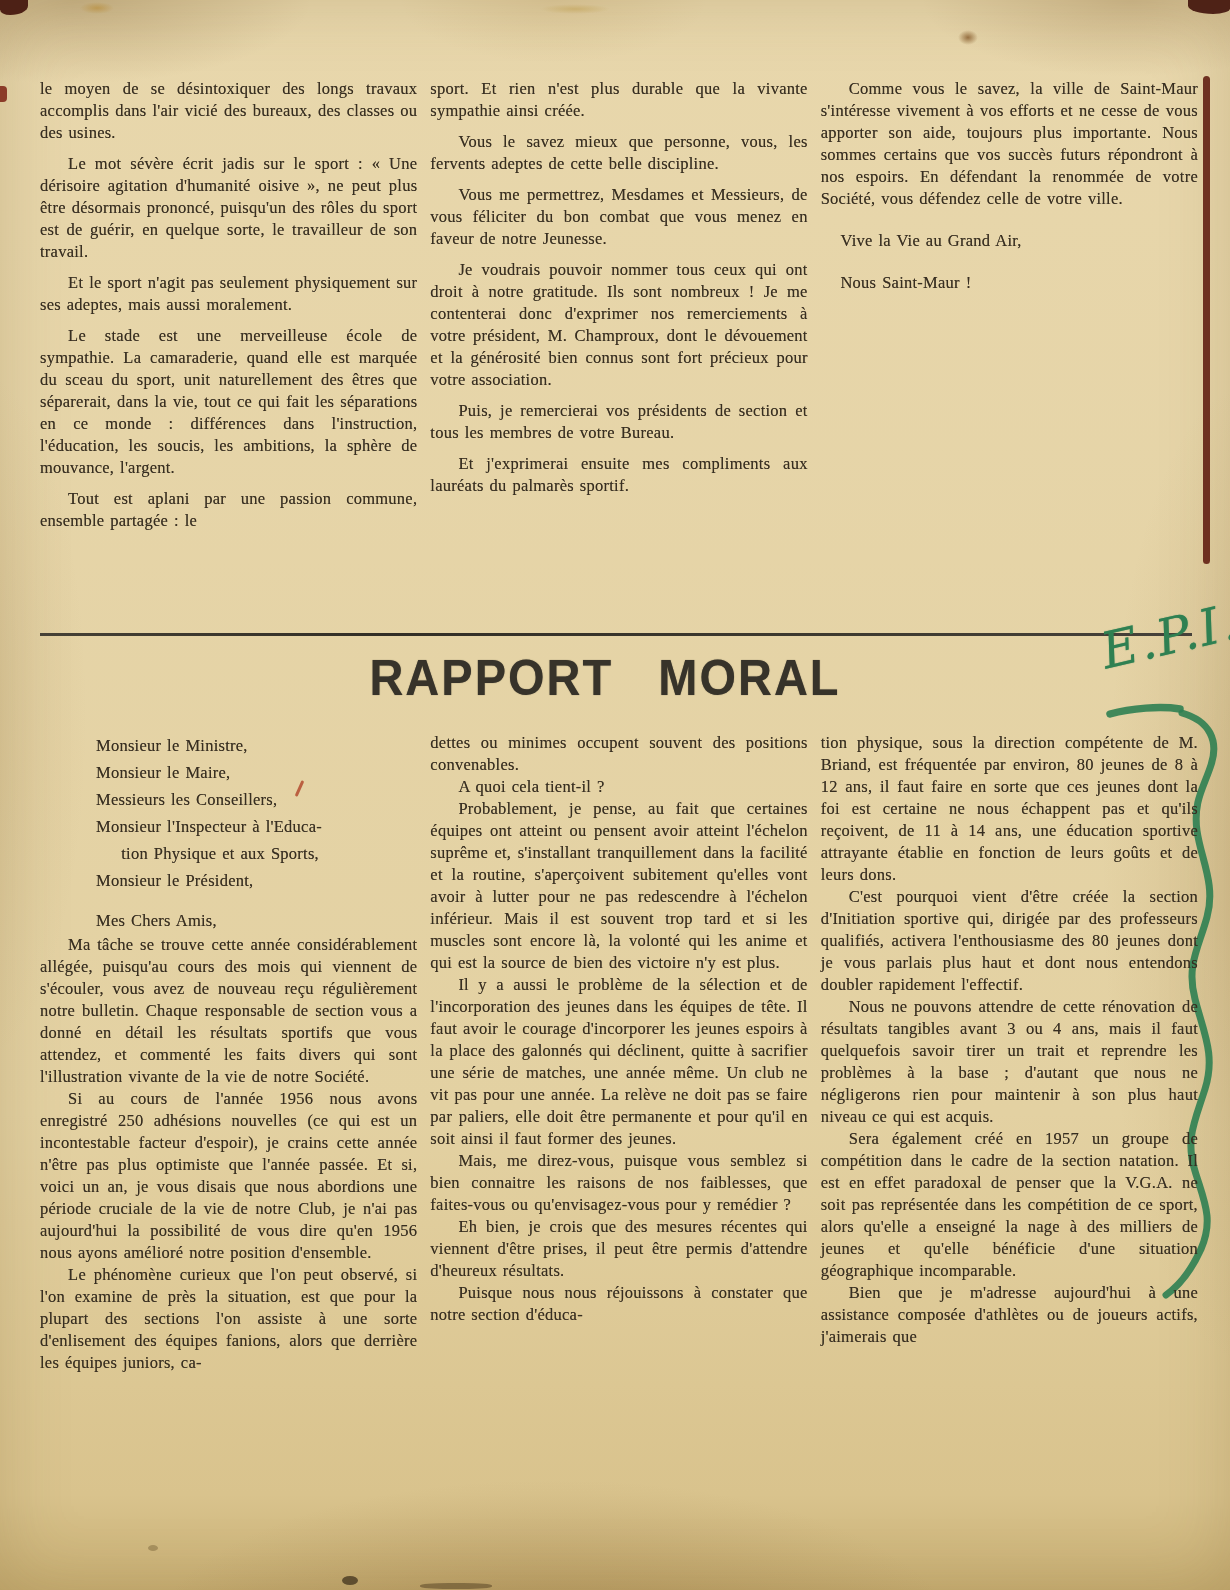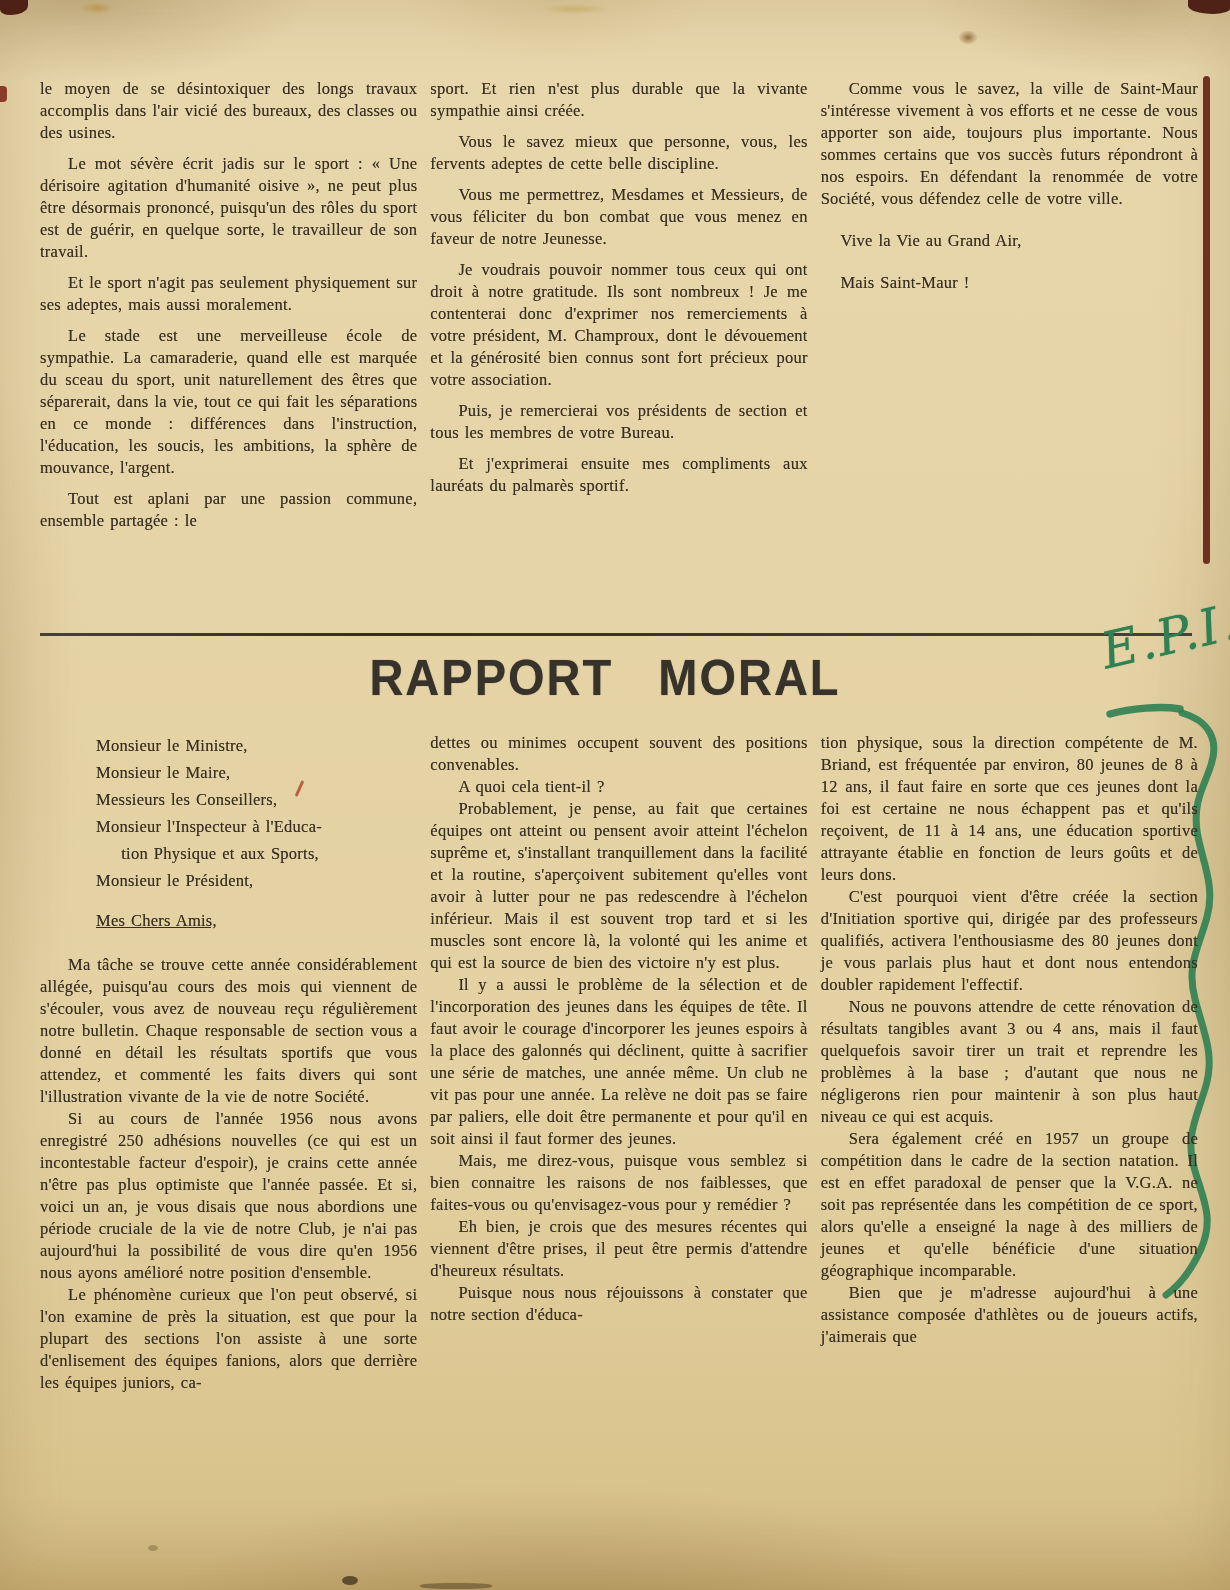--- a/index.html
+++ b/index.html
@@ -22,23 +22,23 @@
   .columns .col{flex:1 1 0;color:#372e21;font-size:16.5px;line-height:22px;
      text-align:justify;letter-spacing:.25px;word-spacing:1.5px;
      text-shadow:0 0 .5px rgba(52,42,28,.55);}
   .columns.top{top:78px;}
   .columns.bottom{top:732px;}
   .col p{margin:0 0 9px;text-indent:1.7em;}
   .columns.bottom .col p{margin:0;}
   .col p.flush{text-indent:0;}
   .columns.top .col:nth-child(3) p:nth-last-child(2),
   .columns.top .col:nth-child(3) p:last-child{margin-top:20px;text-indent:1.2em;}
-  .salutations{padding-left:56px;margin-bottom:20px;}
+  .salutations{padding-left:56px;margin-bottom:0;}
   .salut-line{line-height:27px;white-space:pre-wrap;text-align:left;}
-  .salut-line:last-child{margin-top:13px;text-decoration:underline;}
+  .salut-line:last-child{margin-top:13px;}
   
   .rule{position:absolute;top:633px;left:40px;right:38px;height:3px;border:0;
         background:linear-gradient(90deg,#464136,#322e26 30%,#3e3a30 70%,#46413a);margin:0;}
   .headline{position:absolute;top:650px;left:100px;width:1010px;margin:0;
      text-align:center;font-family:"Liberation Sans","DejaVu Sans",sans-serif;
      font-weight:700;font-size:47px;letter-spacing:2px;word-spacing:30px;
      color:#37332a;transform:scaleY(1.06);text-shadow:0 0 1px rgba(45,41,32,.6);}
   
   .handwriting{position:absolute;top:604px;left:1100px;width:170px;
      font-family:"DejaVu Serif",serif;font-style:italic;font-size:50px;
@@ -89,21 +89,21 @@
         <p class="flush">sport. Et rien n'est plus durable que la vivante sympathie ainsi créée.</p>
         <p>Vous le savez mieux que personne, vous, les fervents adeptes de cette belle discipline.</p>
         <p>Vous me permettrez, Mesdames et Messieurs, de vous féliciter du bon combat que vous menez en faveur de notre Jeunesse.</p>
         <p>Je voudrais pouvoir nommer tous ceux qui ont droit à notre gratitude. Ils sont nombreux ! Je me contenterai donc d'exprimer nos remerciements à votre président, M. Champroux, dont le dévouement et la générosité bien connus sont fort précieux pour votre association.</p>
         <p>Puis, je remercierai vos présidents de section et tous les membres de votre Bureau.</p>
         <p>Et j'exprimerai ensuite mes compliments aux lauréats du palmarès sportif.</p>
       </div>
     <div class="col">
         <p>Comme vous le savez, la ville de Saint-Maur s'intéresse vivement à vos efforts et ne cesse de vous apporter son aide, toujours plus importante. Nous sommes certains que vos succès futurs répondront à nos espoirs. En défendant la renommée de votre Société, vous défendez celle de votre ville.</p>
         <p>Vive la Vie au Grand Air,</p>
-        <p>Mais Saint-Maur !</p>
+        <p>Nous Saint-Maur !</p>
       </div>
   </section>
 
   <hr class="rule">
   <h1 class="headline">RAPPORT MORAL</h1>
 
   <div class="handwriting">E.P.I.S.</div>
   <svg class="green-squiggle" viewBox="0 0 144 620" xmlns="http://www.w3.org/2000/svg">
     <path d="M 24 26 C 45 20, 75 18, 94 21" fill="none" stroke="#2f8052" stroke-width="7.5" stroke-linecap="round" opacity="0.9"></path>
     <path d="M 96 25 C 124 33, 133 53, 125 77

